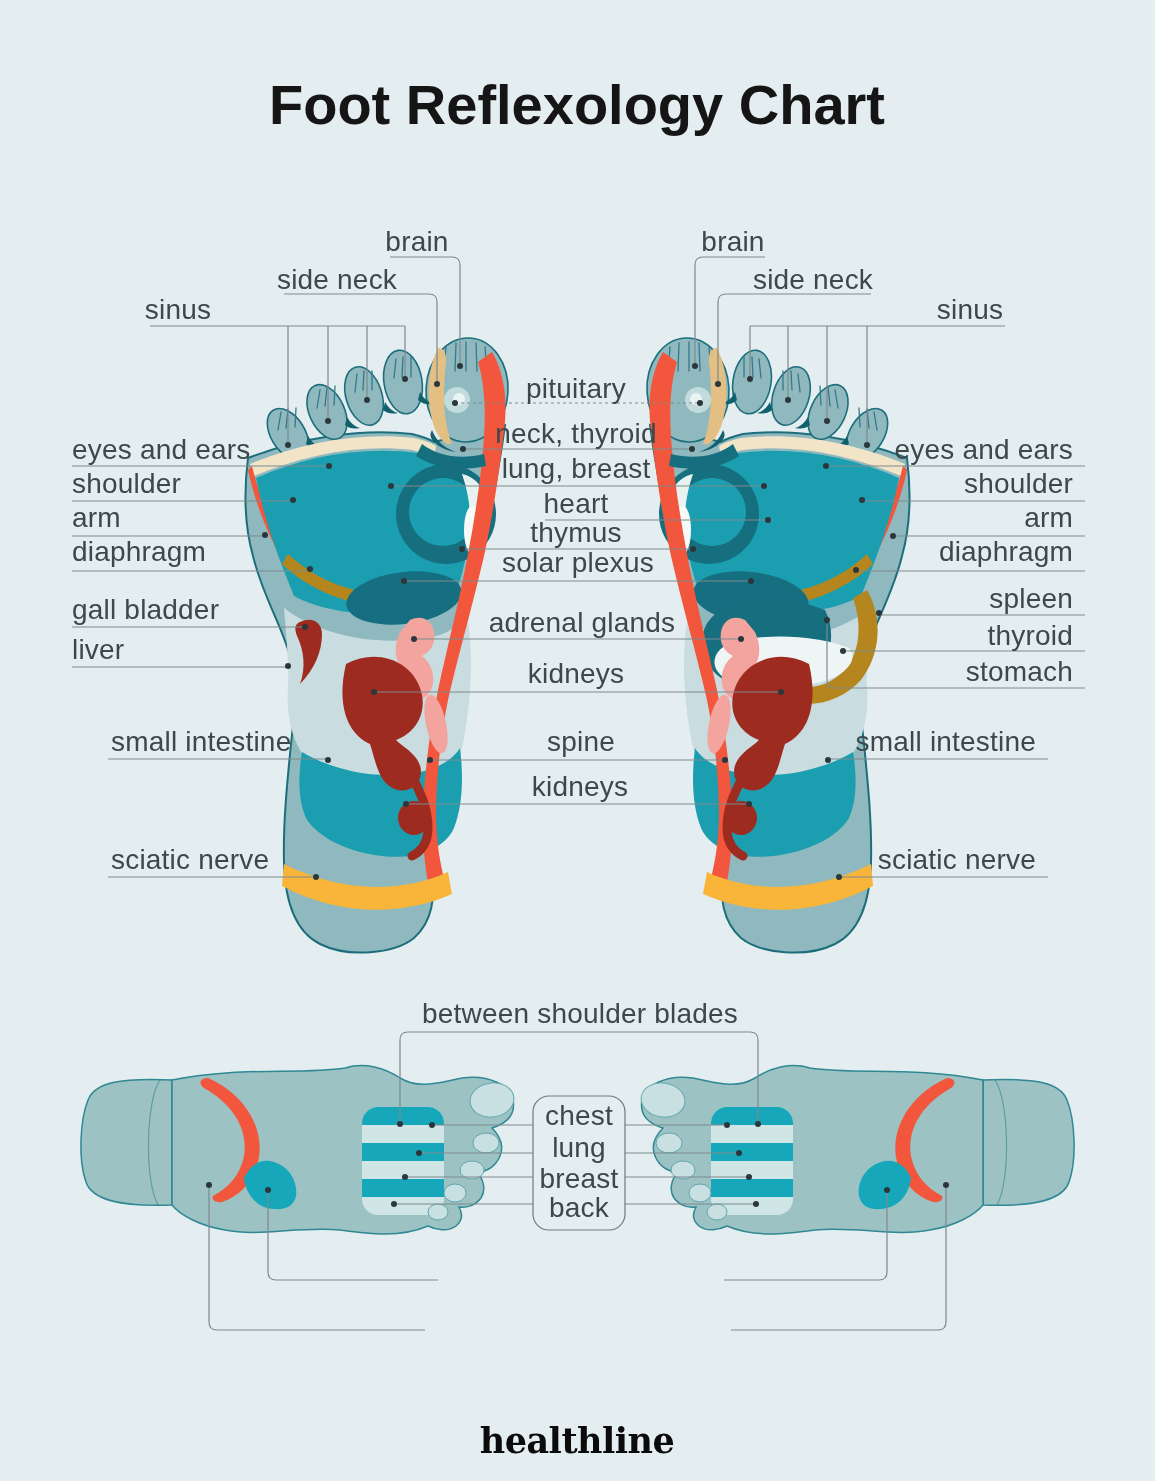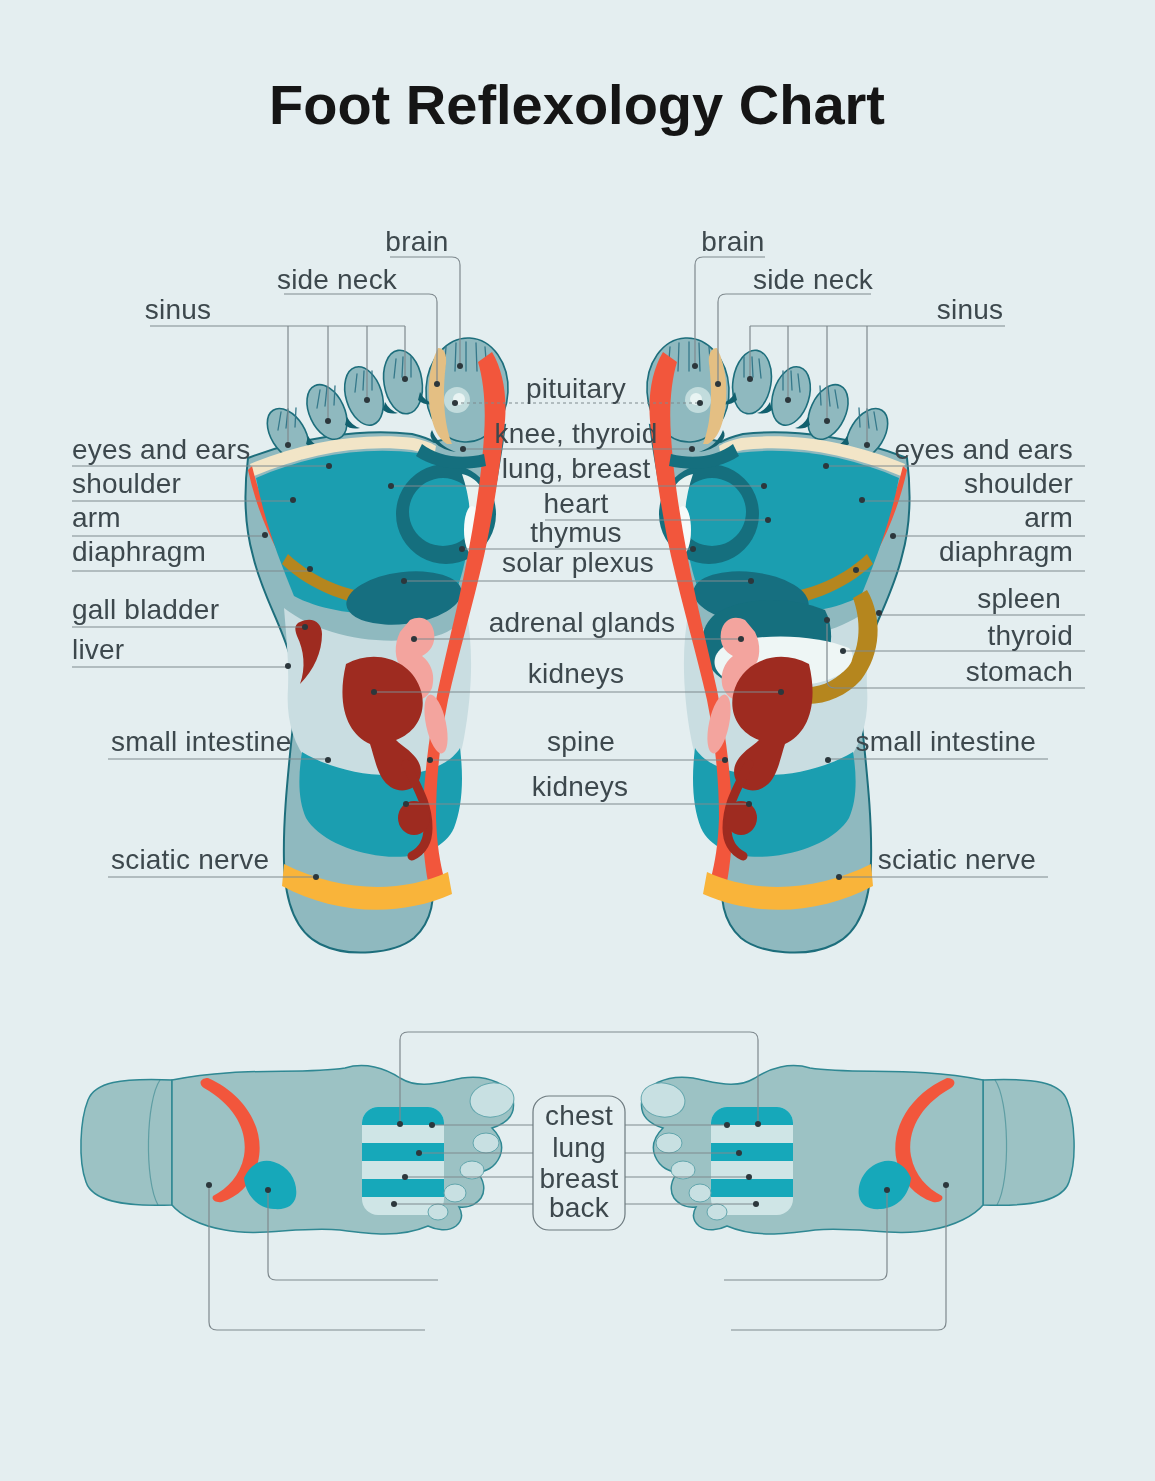--- a/index.html
+++ b/index.html
@@ -348,21 +348,21 @@
 <h1 class="title">Foot Reflexology Chart</h1>
 
 <div class="lbl c" style="left:417px;top:227px">brain</div>
 <div class="lbl c" style="left:733px;top:227px">brain</div>
 <div class="lbl c" style="left:337px;top:265px">side neck</div>
 <div class="lbl c" style="left:813px;top:265px">side neck</div>
 <div class="lbl c" style="left:178px;top:295px">sinus</div>
 <div class="lbl c" style="left:970px;top:295px">sinus</div>
 
 <div class="lbl c" style="left:576px;top:374px">pituitary</div>
-<div class="lbl c" style="left:576px;top:419px">knee, thyroid</div>
+<div class="lbl c" style="left:576px;top:419px">neck, thyroid</div>
 <div class="lbl c" style="left:576px;top:454px">lung, breast</div>
 <div class="lbl c" style="left:576px;top:489px">heart</div>
 <div class="lbl c" style="left:576px;top:518px">thymus</div>
 <div class="lbl c" style="left:578px;top:548px">solar plexus</div>
 <div class="lbl c" style="left:582px;top:608px">adrenal glands</div>
 <div class="lbl c" style="left:576px;top:659px">kidneys</div>
 <div class="lbl c" style="left:581px;top:727px">spine</div>
 <div class="lbl c" style="left:580px;top:772px">kidneys</div>
 
 <div class="lbl" style="left:72px;top:435px">eyes and ears</div>
@@ -371,25 +371,27 @@
 <div class="lbl" style="left:72px;top:537px">diaphragm</div>
 <div class="lbl" style="left:72px;top:595px">gall bladder</div>
 <div class="lbl" style="left:72px;top:635px">liver</div>
 <div class="lbl" style="left:111px;top:727px">small intestine</div>
 <div class="lbl" style="left:111px;top:845px">sciatic nerve</div>
 
 <div class="lbl r" style="right:70px;top:435px">eyes and ears</div>
 <div class="lbl r" style="right:70px;top:469px">shoulder</div>
 <div class="lbl r" style="right:70px;top:503px">arm</div>
 <div class="lbl r" style="right:70px;top:537px">diaphragm</div>
-<div class="lbl r" style="right:82px;top:584px">spleen</div>
+<div class="lbl r" style="right:70px;top:584px">spleen</div>
 <div class="lbl r" style="right:70px;top:621px">thyroid</div>
 <div class="lbl r" style="right:70px;top:657px">stomach</div>
 <div class="lbl r" style="right:107px;top:727px">small intestine</div>
 <div class="lbl r" style="right:107px;top:845px">sciatic nerve</div>
 
+<div class="lbl c" style="left:580px;top:999px">between shoulder blades</div>
 <div class="lbl c" style="left:579px;top:1101px">chest</div>
 <div class="lbl c" style="left:579px;top:1133px">lung</div>
 <div class="lbl c" style="left:579px;top:1164px">breast</div>
 <div class="lbl c" style="left:579px;top:1193px">back</div>
 
+<div class="brand">healthline</div>
 
 </div>
 
 </body></html>

